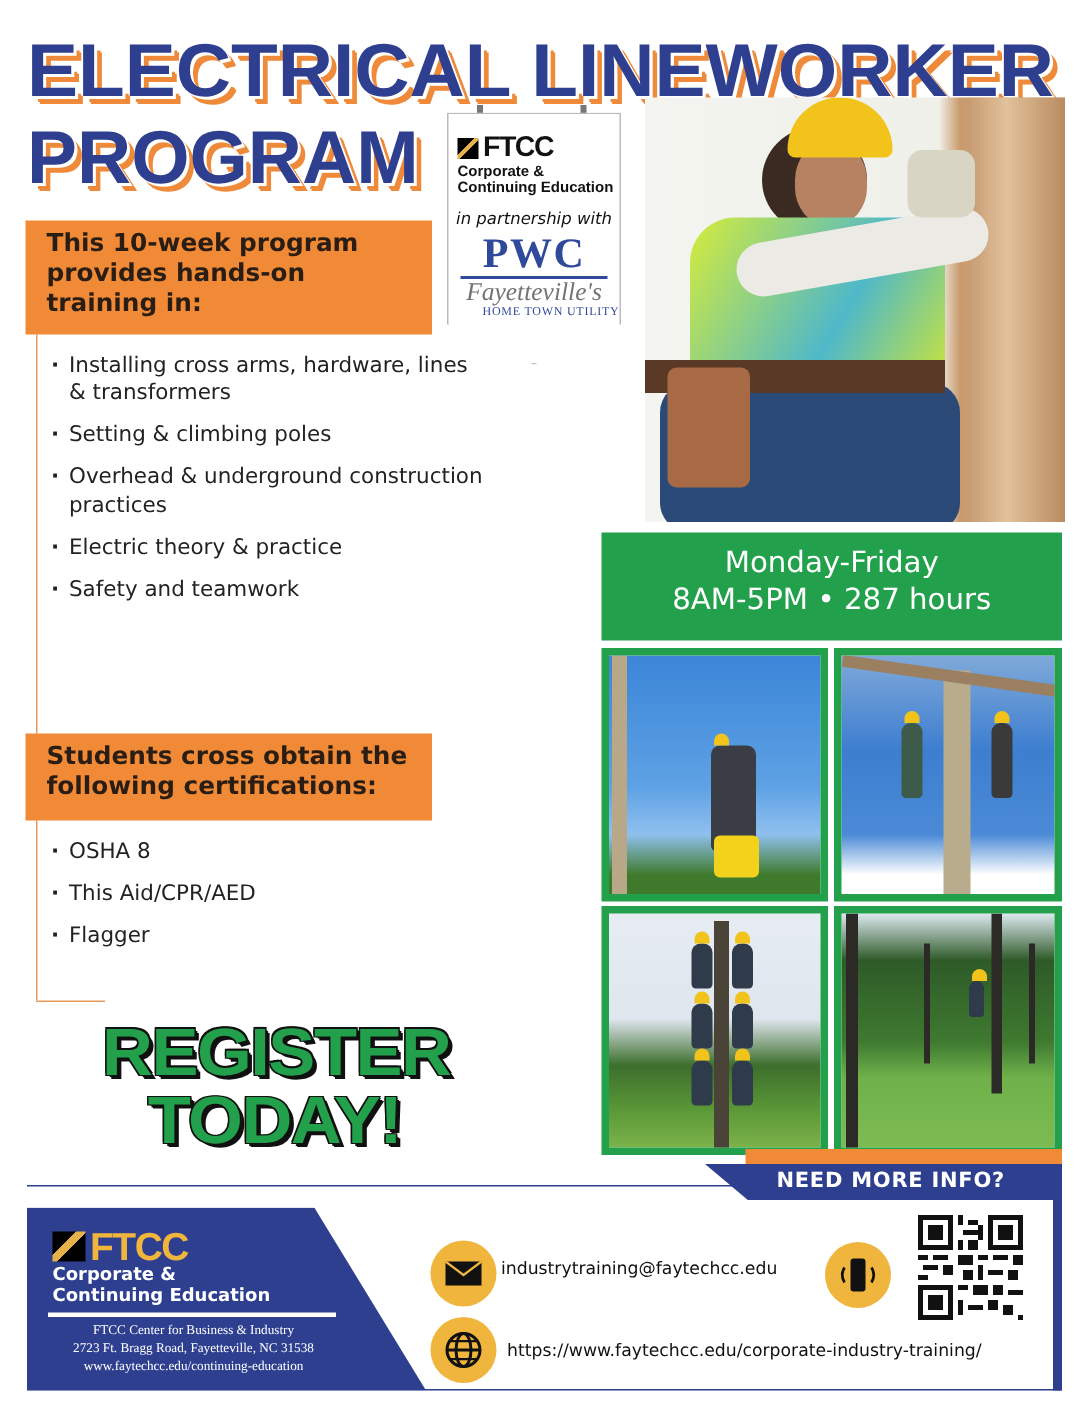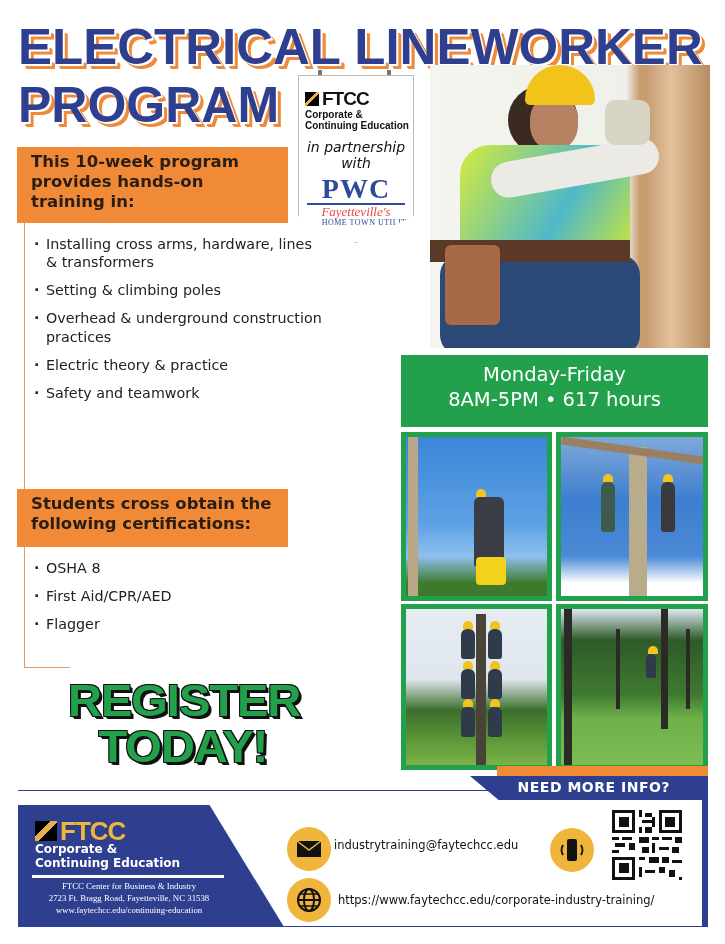--- a/index.html
+++ b/index.html
@@ -9,23 +9,23 @@
   .title.l1 { top: 22px; font-size: 50px; transform: scaleX(1.02); transform-origin: left; }
   .title.l2 { top: 80px; font-size: 50px; }
 
   
   .banner { position: absolute; left: 298px; top: 75px; width: 116px; height: 168px; background: #fff; border: 1px solid #bbb; clip-path: polygon(0 0, 100% 0, 100% 84%, 50% 100%, 0 84%); box-shadow: 3px 3px 0 #999; }
   .banner-tab { position: absolute; top: 70px; width: 4px; height: 8px; background: #777; }
   .ftcc-logo { display: flex; align-items: center; gap: 3px; margin: 12px 0 0 6px; }
   .slash { width: 14px; height: 14px; background: linear-gradient(135deg, #000 0 40%, #e6b04a 40% 55%, #000 55% 100%); }
   .ftcc-text { font-family: "Liberation Sans", sans-serif; font-weight: 700; font-size: 19px; color: #111; letter-spacing: -1px; }
   .cce { font-family: "Liberation Sans", sans-serif; font-weight: 700; font-size: 10px; color: #111; line-height: 1.05; margin-left: 6px; }
-  .partner { font-style: italic; font-size: 14px; text-align: center; margin-top: 8px; color: #111; }
+  .partner { font-style: italic; font-size: 11px; text-align: center; margin-top: 8px; color: #111; }
   .pwc { font-family: "Liberation Serif", serif; font-weight: 900; font-size: 28px; color: #2f4a9a; text-align: center; margin-top: 4px; letter-spacing: 1px; line-height: 1; border-bottom: 2px solid #2f4a9a; margin-left: 8px; margin-right: 8px; }
-  .fay { font-family: "Liberation Serif", serif; font-style: italic; font-size: 13px; color: #ef4444; text-align: center; line-height: 1; }
+  .fay { font-family: "Liberation Serif", serif; font-style: italic; font-size: 17px; color: #737373; text-align: center; line-height: 1; }
   .htu { font-family: "Liberation Serif", serif; font-size: 8px; color: #2f4a9a; text-align: right; letter-spacing: 0.5px; }
 
   
   .hero { position: absolute; left: 430px; top: 65px; width: 280px; height: 283px; background: linear-gradient(90deg, #f4f4f0 0%, #f0f0ea 70%, #c89a6c 75%, #d8b08a 85%, #bb8b60 100%); overflow: hidden; }
   .hero .helmet { position: absolute; left: 95px; top: 0; width: 70px; height: 40px; background: #f2c31a; border-radius: 40px 40px 6px 6px; }
   .hero .hair { position: absolute; left: 78px; top: 20px; width: 70px; height: 70px; background: #3a2a22; border-radius: 50%; }
   .hero .face { position: absolute; left: 100px; top: 30px; width: 48px; height: 55px; background: #b78261; border-radius: 45%; }
   .hero .shirt { position: absolute; left: 30px; top: 80px; width: 170px; height: 110px; background: linear-gradient(120deg, #d6ec3a, #4fb8c9 60%, #c9e43c); border-radius: 30px 30px 10px 10px; }
   .hero .sleeve { position: absolute; left: 60px; top: 85px; width: 170px; height: 36px; background: #eceae4; border-radius: 18px; transform: rotate(-10deg); }
   .hero .jeans { position: absolute; left: 10px; top: 190px; width: 200px; height: 100px; background: #2b4a78; border-radius: 20px; }
@@ -130,32 +130,32 @@
   <li>Overhead &amp; underground construction practices</li>
   <li>Electric theory &amp; practice</li>
   <li>Safety and teamwork</li>
 </ul>
 
 <div class="box-head h2">Students cross obtain the following certifications:</div>
 <div class="vline v2"></div>
 <div class="hline"></div>
 <ul class="list l2">
   <li>OSHA 8</li>
-  <li>First Aid/CPR/AED</li>
+  <li>This Aid/CPR/AED</li>
   <li>Flagger</li>
 </ul>
 
 <div class="register">
   <div>REGISTER</div>
   <div>TODAY!</div>
 </div>
 
 <div class="schedule">
   <div>Monday-Friday</div>
-  <div>8AM-5PM • 617 hours</div>
+  <div>8AM-5PM • 287 hours</div>
 </div>
 
 <div class="grid">
   <div class="photo p1">
     <div class="pole-v" style="left:2px;top:0;width:10px;height:160px;background:#b9a888"></div>
     <div class="worker" style="left:68px;top:60px;width:30px;height:70px;background:#3a3d46"></div>
     <div style="position:absolute;left:70px;top:120px;width:30px;height:28px;background:#f2d21a;border-radius:4px"></div>
   </div>
   <div class="photo p2">
     <div class="pole-v" style="left:68px;top:10px;width:18px;height:160px;background:#b9ac8c"></div>

